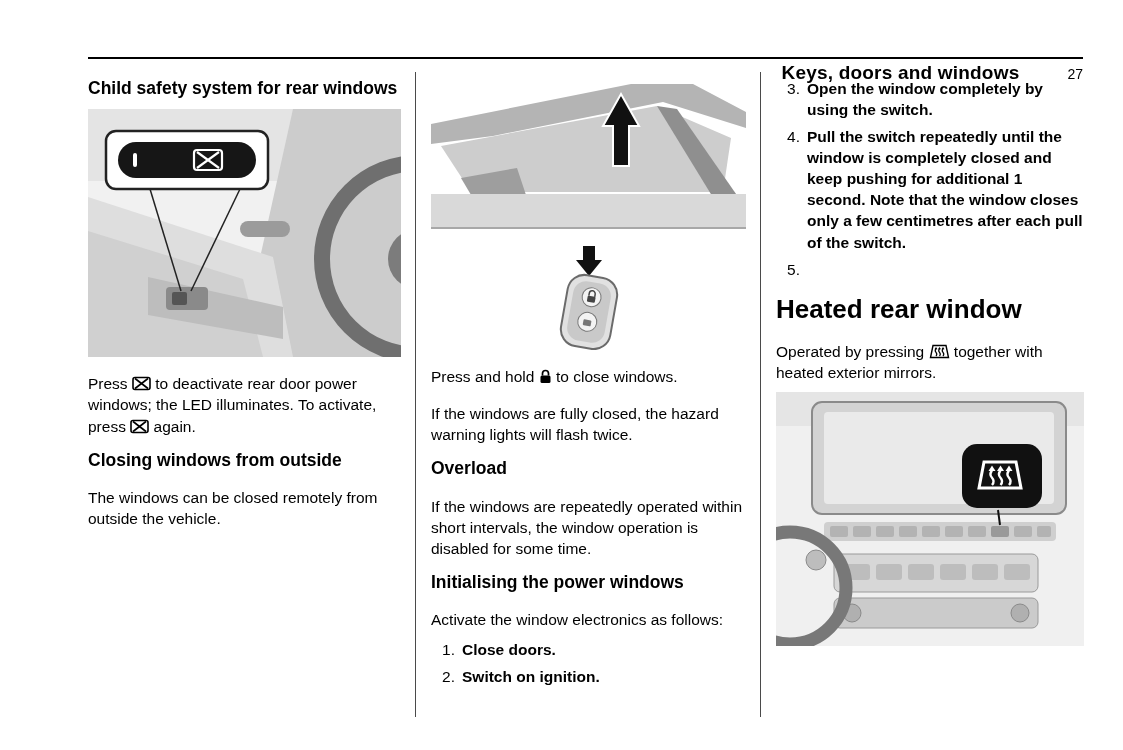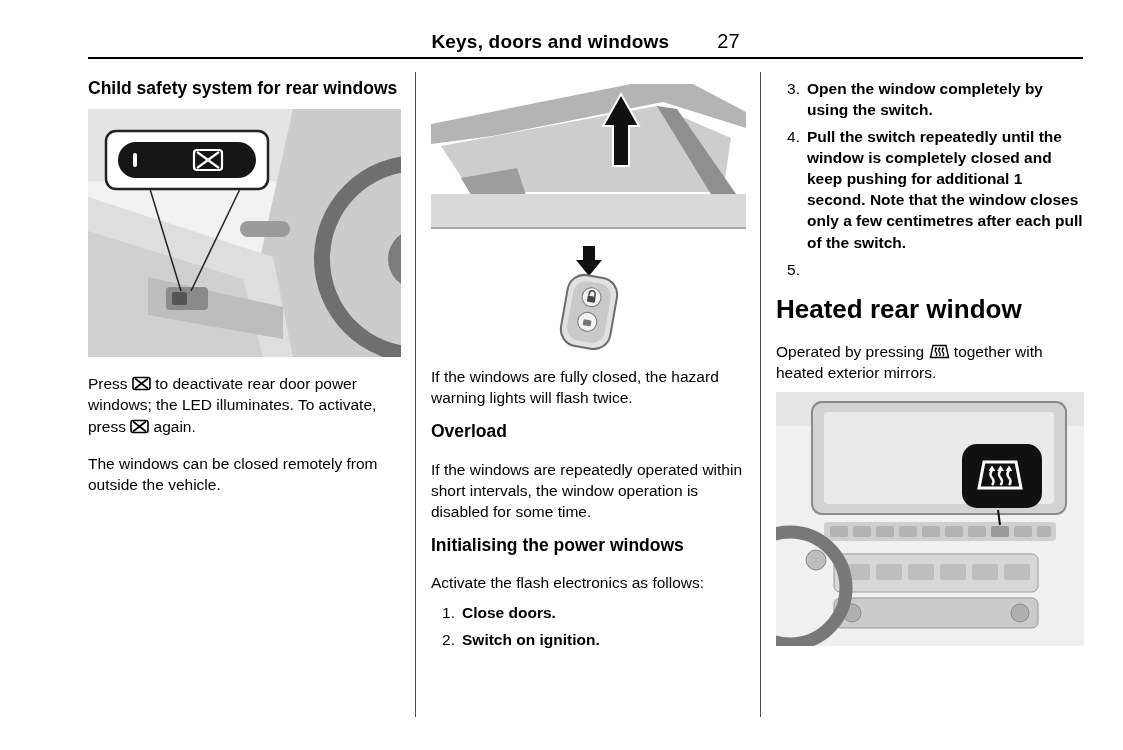--- a/index.html
+++ b/index.html
@@ -4,24 +4,24 @@
 <style>
   html,body { margin:0; padding:0; background:#fff; }
   .page {
     position:relative; width:1123px; height:750px; background:#ffffff;
     font-family:"Liberation Sans", sans-serif; color:#000; overflow:hidden;
   }
 
   
   .page-header {
     position:absolute; left:88px; top:30px; width:995px;
-    display:flex; justify-content:center; align-items:baseline; gap:48px;
+    display:flex; justify-content:flex-end; align-items:baseline; gap:48px;
   }
   .page-header .title { font-size:19px; font-weight:bold; letter-spacing:0.2px; }
-  .page-header .pagenum { font-size:20px; }
+  .page-header .pagenum { font-size:14px;margin-top:36px; }
   .header-rule { position:absolute; left:88px; top:57px; width:995px; height:2px; background:#000; }
 
   
   .vdivider { position:absolute; top:72px; height:645px; width:1px; background:#4a4a4a; }
   .vd1 { left:415px; }
   .vd2 { left:760px; }
 
   
   .col { position:absolute; top:78px; font-size:15.5px; line-height:1.36; }
   .col1 { left:88px;  width:313px; }
@@ -90,20 +90,21 @@
     <p><span>Press </span><span class="inline-icon"><svg width="19" height="15" viewBox="0 0 19 15">
             <rect x="1" y="1.5" width="17" height="12" rx="2" fill="none" stroke="#000" stroke-width="1.6"></rect>
             <line x1="3" y1="12.5" x2="16" y2="2.5" stroke="#000" stroke-width="1.6"></line>
             <line x1="3" y1="2.5" x2="16" y2="12.5" stroke="#000" stroke-width="1.6"></line>
           </svg></span><span> to deactivate rear door power windows; the LED illuminates. To activate, press </span><span class="inline-icon"><svg width="19" height="15" viewBox="0 0 19 15">
             <rect x="1" y="1.5" width="17" height="12" rx="2" fill="none" stroke="#000" stroke-width="1.6"></rect>
             <line x1="3" y1="12.5" x2="16" y2="2.5" stroke="#000" stroke-width="1.6"></line>
             <line x1="3" y1="2.5" x2="16" y2="12.5" stroke="#000" stroke-width="1.6"></line>
           </svg></span><span> again.</span></p>
 
+    <h2 class="section">Closing windows from outside</h2>
     <p>The windows can be closed remotely from outside the vehicle.</p>
   </div>
 
   <div class="col col2">
 
     <div class="figure">
       <svg width="315" height="148" viewBox="0 0 315 148">
         <rect width="315" height="148" fill="#ffffff"></rect>
         <polygon points="0,42 200,2 262,2 315,30 315,46 232,20 62,54 0,62" fill="#b4b4b4"></polygon>
         <polygon points="10,64 226,24 300,56 292,110 40,110" fill="#cdcdcd"></polygon>
@@ -123,28 +124,32 @@
           <rect x="37" y="38" width="38" height="60" rx="13" fill="#c9c9c9"></rect>
           <circle cx="56" cy="53" r="9.5" fill="#f3f3f3" stroke="#777777"></circle>
           <path d="M53 52 v-2.5 a3 3 0 0 1 6 0 V52" fill="none" stroke="#444" stroke-width="1.5"></path>
           <rect x="52" y="52" width="8" height="6" rx="1" fill="#444444"></rect>
           <circle cx="56" cy="78" r="9.5" fill="#f3f3f3" stroke="#777777"></circle>
           <rect x="52" y="76" width="8" height="6" rx="1" fill="#777777"></rect>
         </g>
       </svg>
     </div>
 
+    <p class="tight"><span>Press and hold </span><span class="inline-icon"><svg width="13" height="15" viewBox="0 0 13 15">
+            <path d="M3.5 6.5 V4.5 a3 3 0 0 1 6 0 V6.5" fill="none" stroke="#000" stroke-width="1.7"></path>
+            <rect x="1.5" y="6.5" width="10" height="7.5" rx="1.5" fill="#000"></rect>
+          </svg></span><span> to close windows.</span></p>
 
     <p>If the windows are fully closed, the hazard warning lights will flash twice.</p>
 
     <h2 class="section">Overload</h2>
     <p>If the windows are repeatedly operated within short intervals, the window operation is disabled for some time.</p>
 
     <h2 class="section">Initialising the power windows</h2>
-    <p class="tight">Activate the flash electronics as follows:</p>
+    <p class="tight">Activate the window electronics as follows:</p>
 
     <div class="olist">
       <div class="item">
         <span class="num">1.</span>
         <span class="txt">Close doors.</span>
       </div>
       <div class="item">
         <span class="num">2.</span>
         <span class="txt">Switch on ignition.</span>
       </div>

